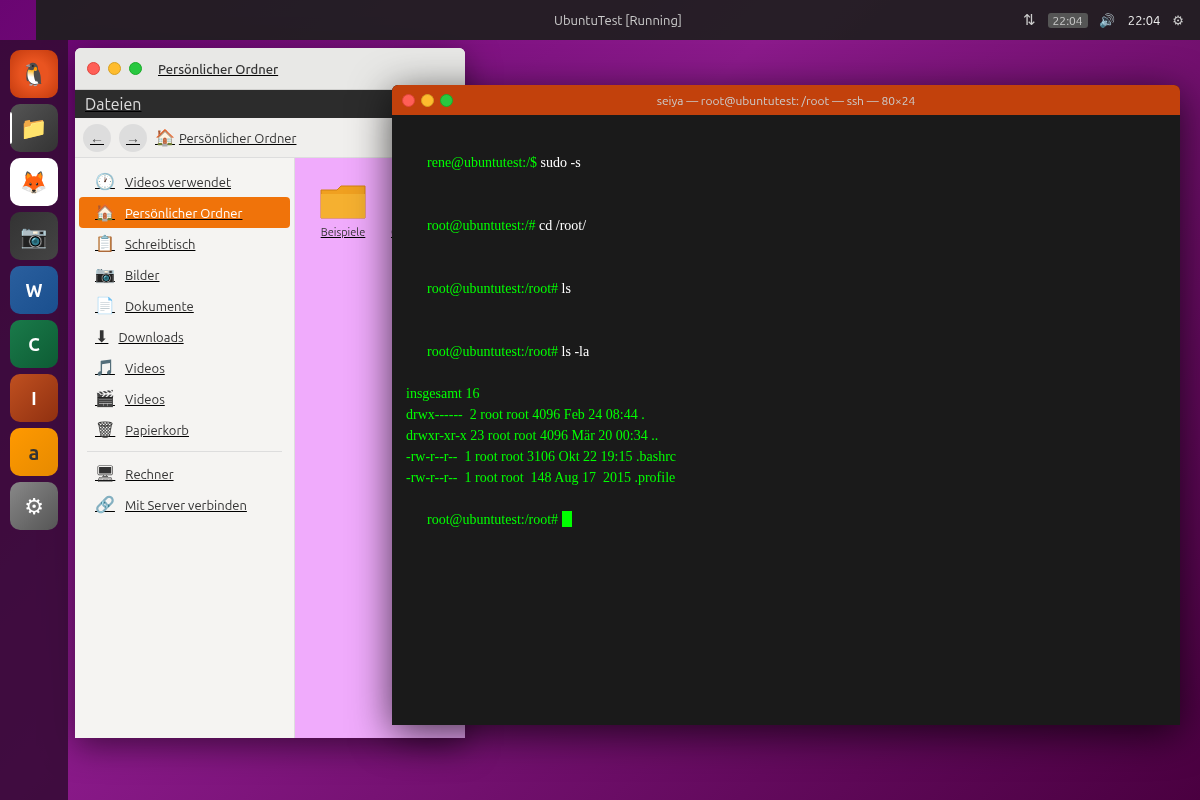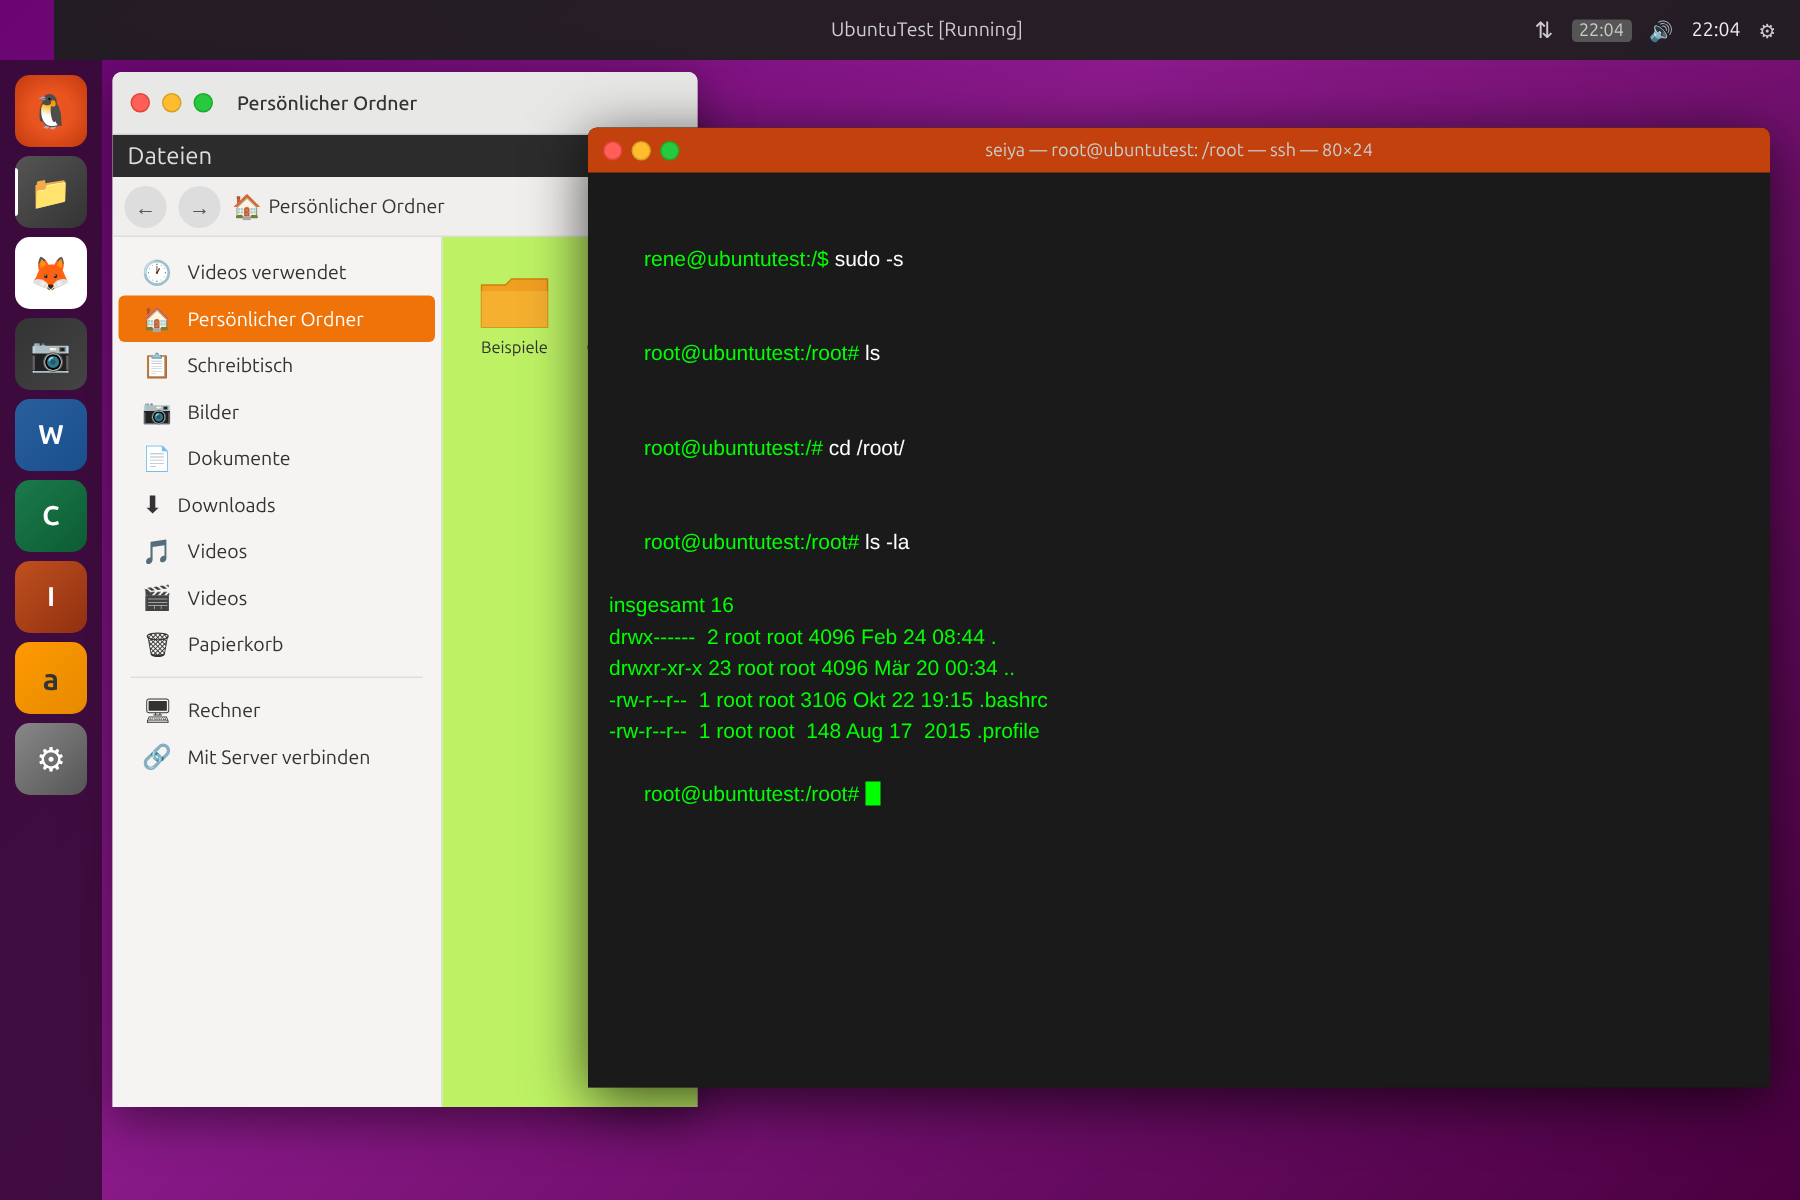--- a/index.html
+++ b/index.html
@@ -98,20 +98,21 @@
       position: absolute;
       top: 48px;
       left: 75px;
       width: 390px;
       height: 690px;
       background: #f5f4f2;
       border-radius: 6px 6px 0 0;
       box-shadow: 0 8px 32px rgba(0,0,0,0.5);
       overflow: hidden;
       z-index: 20;
+      text-decoration: underline;
     }
     .file-manager-titlebar {
       height: 42px;
       background: #e8e8e6;
       display: flex;
       align-items: center;
       padding: 0 12px;
       gap: 8px;
       border-bottom: 1px solid #d0d0ce;
     }
@@ -200,21 +201,21 @@
     }
     .fm-sidebar-item.active {
       background: #f0730a;
       color: #fff;
     }
     .fm-sidebar-item-icon { font-size: 16px; }
 
     
     .fm-content {
       flex: 1;
-      background: #bef264;
+      background: #f0abfc;
       padding: 8px;
       overflow: hidden;
     }
     .fm-folder-grid {
       display: grid;
       grid-template-columns: repeat(3, 1fr);
       gap: 8px;
       padding: 8px;
     }
     .fm-folder-item {
@@ -257,22 +258,22 @@
       position: relative;
     }
     .terminal-title-text {
       position: absolute;
       left: 50%;
       transform: translateX(-50%);
       color: #ccc;
       font-size: 12px;
     }
     .terminal-body {
-      padding: 26px 14px;
-      font-family: Liberation Sans, sans-serif;
+      padding: 16px 14px;
+      font-family: Liberation Serif, serif;
       font-size: 14px;
       line-height: 1.5;
       color: #00ff00;
       background: #1a1a1a;
       height: calc(100% - 30px);
       overflow: auto;
     }
     .term-line { display: block; white-space: pre; }
     .term-prompt { color: #00ff00; }
     .term-cmd { color: #ffffff; }
@@ -441,24 +442,24 @@
     <div class="traffic-light tl-close"></div>
     <div class="traffic-light tl-min" style="background:#febc2e;border:1px solid #d6a123;"></div>
     <div class="traffic-light tl-max" style="background:#28c840;border:1px solid #1aab29;"></div>
     <span class="terminal-title-text">seiya — root@ubuntutest: /root — ssh — 80×24</span>
   </div>
   <div class="terminal-body">
     <span class="term-line">
       <span class="term-prompt">rene@ubuntutest:/$ </span><span class="term-cmd">sudo -s</span>
     </span>
     <span class="term-line">
-      <span class="term-prompt">root@ubuntutest:/root# </span><span class="term-cmd">ls</span>
+      <span class="term-prompt">root@ubuntutest:/# </span><span class="term-cmd">cd /root/</span>
     </span>
     <span class="term-line">
-      <span class="term-prompt">root@ubuntutest:/# </span><span class="term-cmd">cd /root/</span>
+      <span class="term-prompt">root@ubuntutest:/root# </span><span class="term-cmd">ls</span>
     </span>
     <span class="term-line">
       <span class="term-prompt">root@ubuntutest:/root# </span><span class="term-cmd">ls -la</span>
     </span>
     <span class="term-line term-output">insgesamt 16</span>
     <span class="term-line term-output">drwx------  2 root root 4096 Feb 24 08:44 .</span>
     <span class="term-line term-output">drwxr-xr-x 23 root root 4096 Mär 20 00:34 ..</span>
     <span class="term-line term-output">-rw-r--r--  1 root root 3106 Okt 22 19:15 .bashrc</span>
     <span class="term-line term-output">-rw-r--r--  1 root root  148 Aug 17  2015 .profile</span>
     <span class="term-line">

